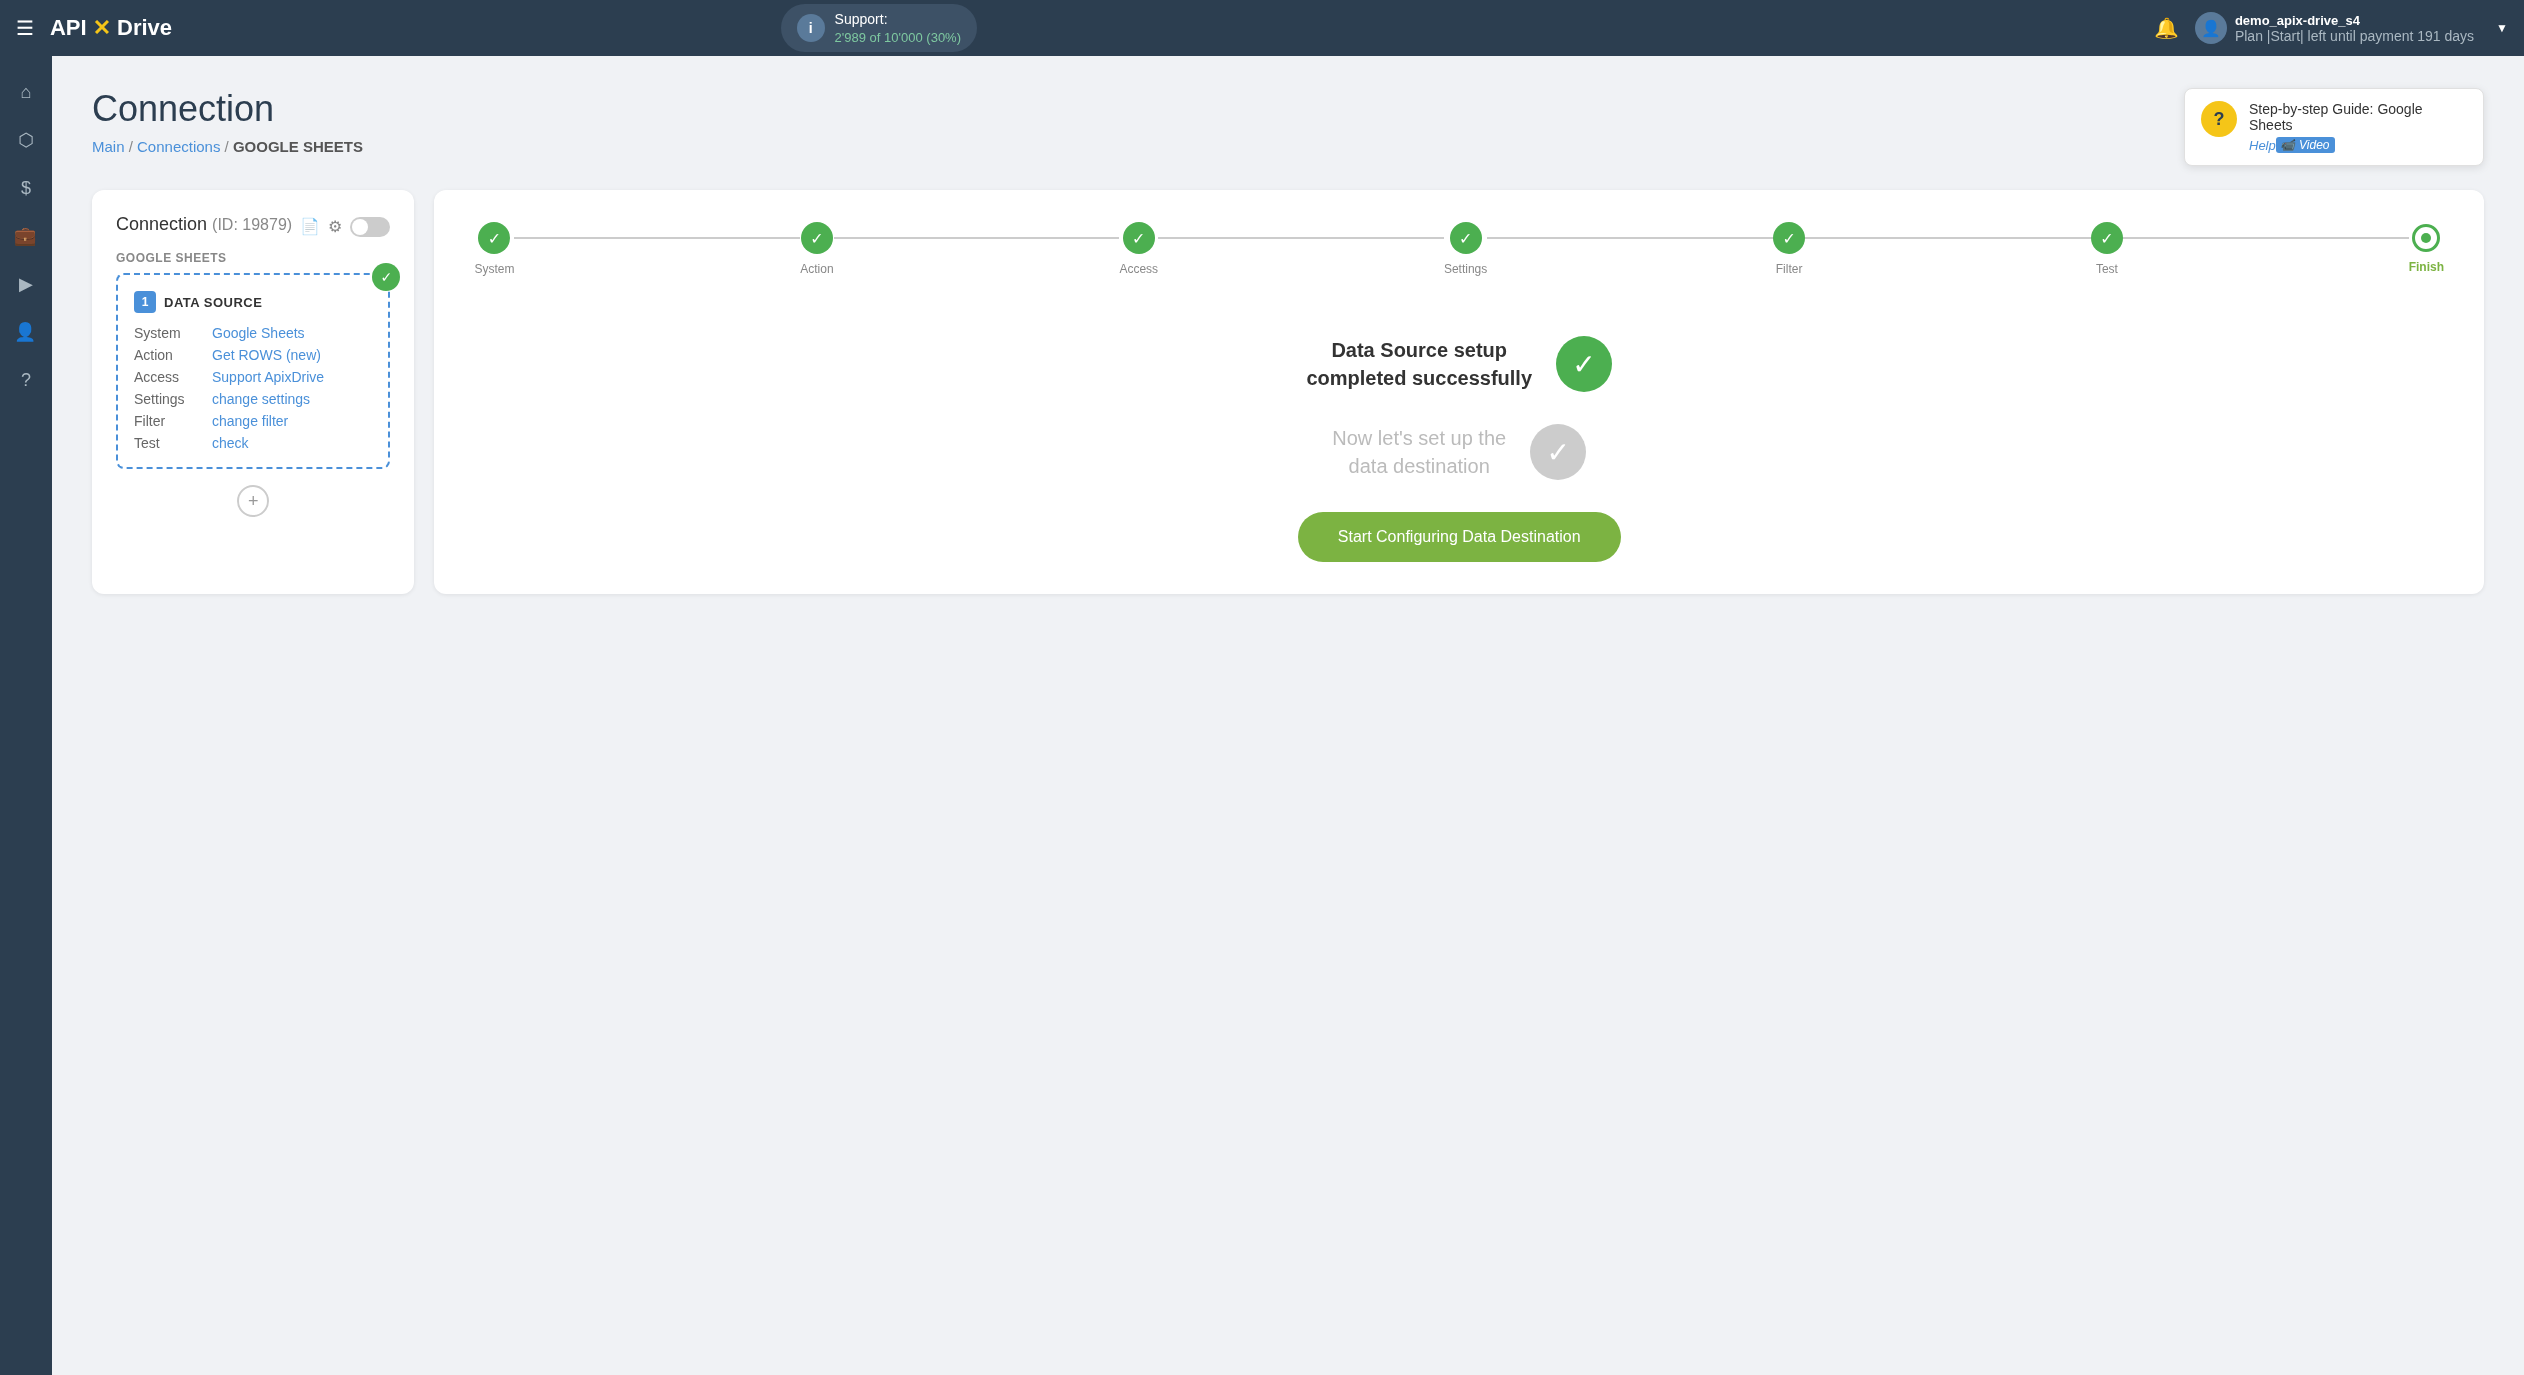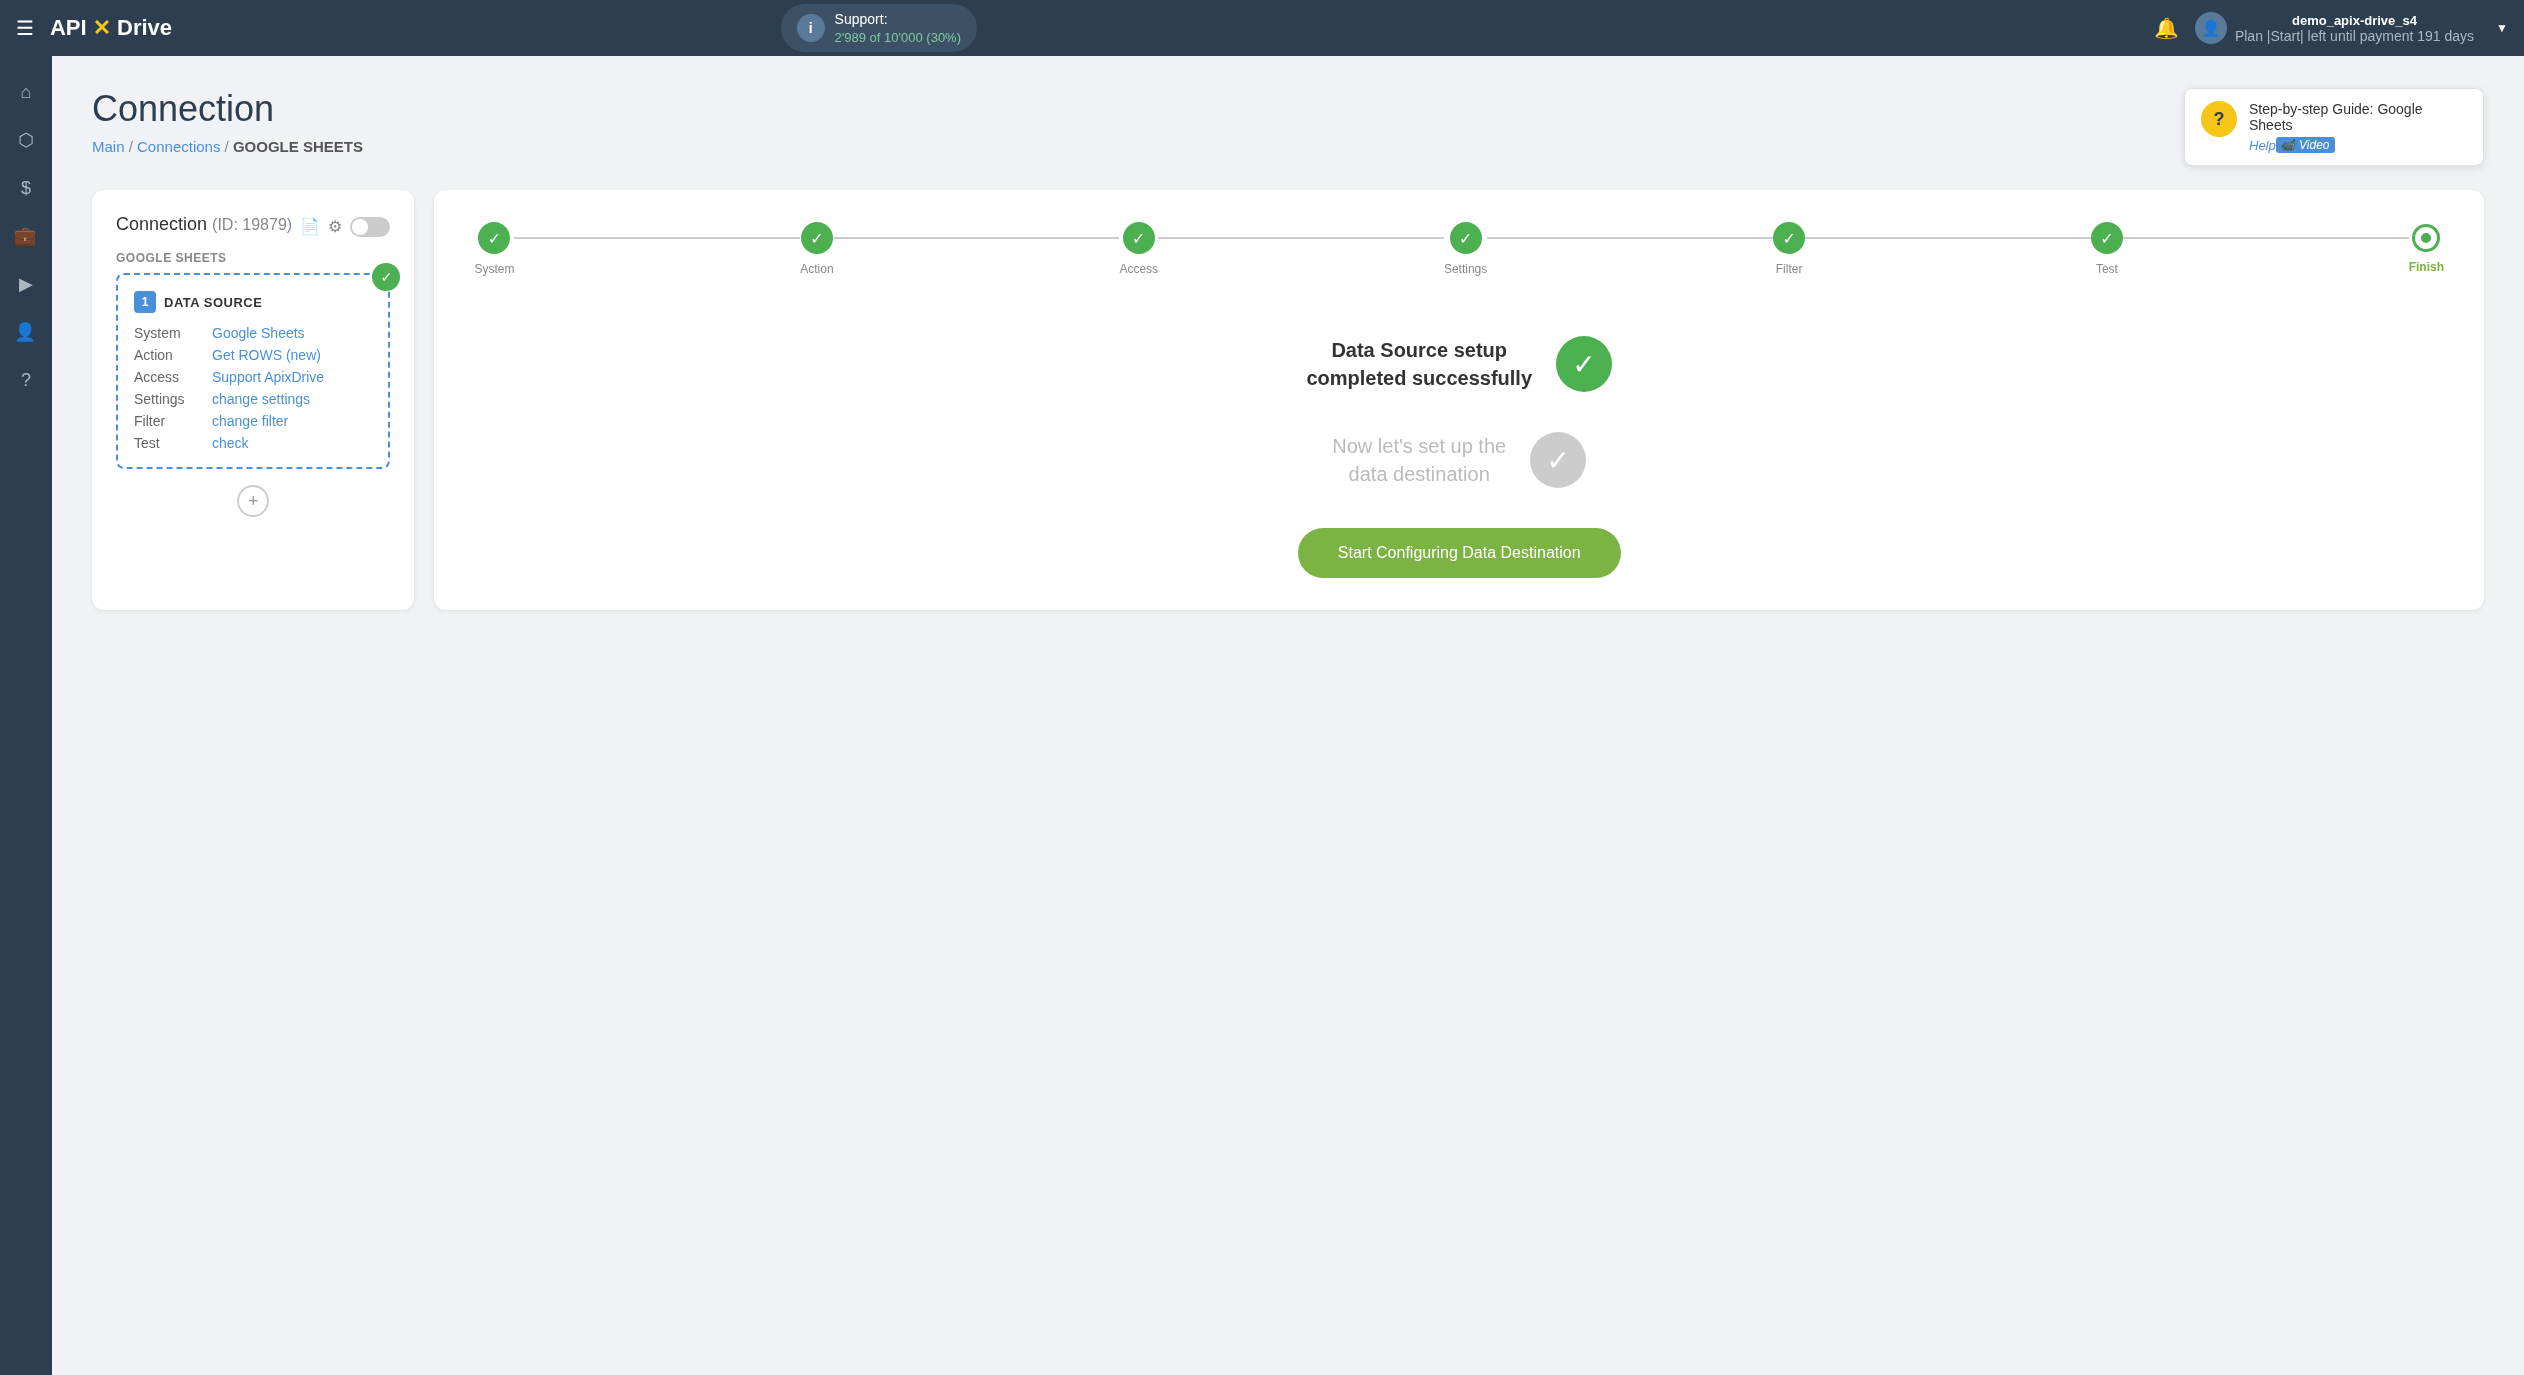--- a/index.html
+++ b/index.html
@@ -81,21 +81,20 @@
     .user-avatar {
       width: 32px; height: 32px;
       background: #5a7a9a;
       border-radius: 50%;
       display: flex; align-items: center; justify-content: center;
       font-size: 16px;
     }
     .user-info {
       display: flex;
       flex-direction: column;
-      align-items: center;
     }
     .user-name { font-size: 13px; font-weight: 600; }
     .user-plan { font-size: 14px; color: #aab8c2; }
     .chevron-down { color: white; font-size: 12px; margin-left: 6px; }
 
     
     .sidebar {
       position: fixed;
       top: 56px; left: 0; bottom: 0;
       width: 52px;
@@ -377,21 +376,21 @@
       height: 2px;
       background: #ccc;
       margin-bottom: 22px;
     }
 
     
     .success-area {
       display: flex;
       flex-direction: column;
       align-items: center;
-      gap: 40px;
+      gap: 32px;
     }
     .success-row {
       display: flex;
       align-items: center;
       gap: 24px;
     }
     .success-text {
       text-align: center;
       font-size: 20px;
       font-weight: 600;

